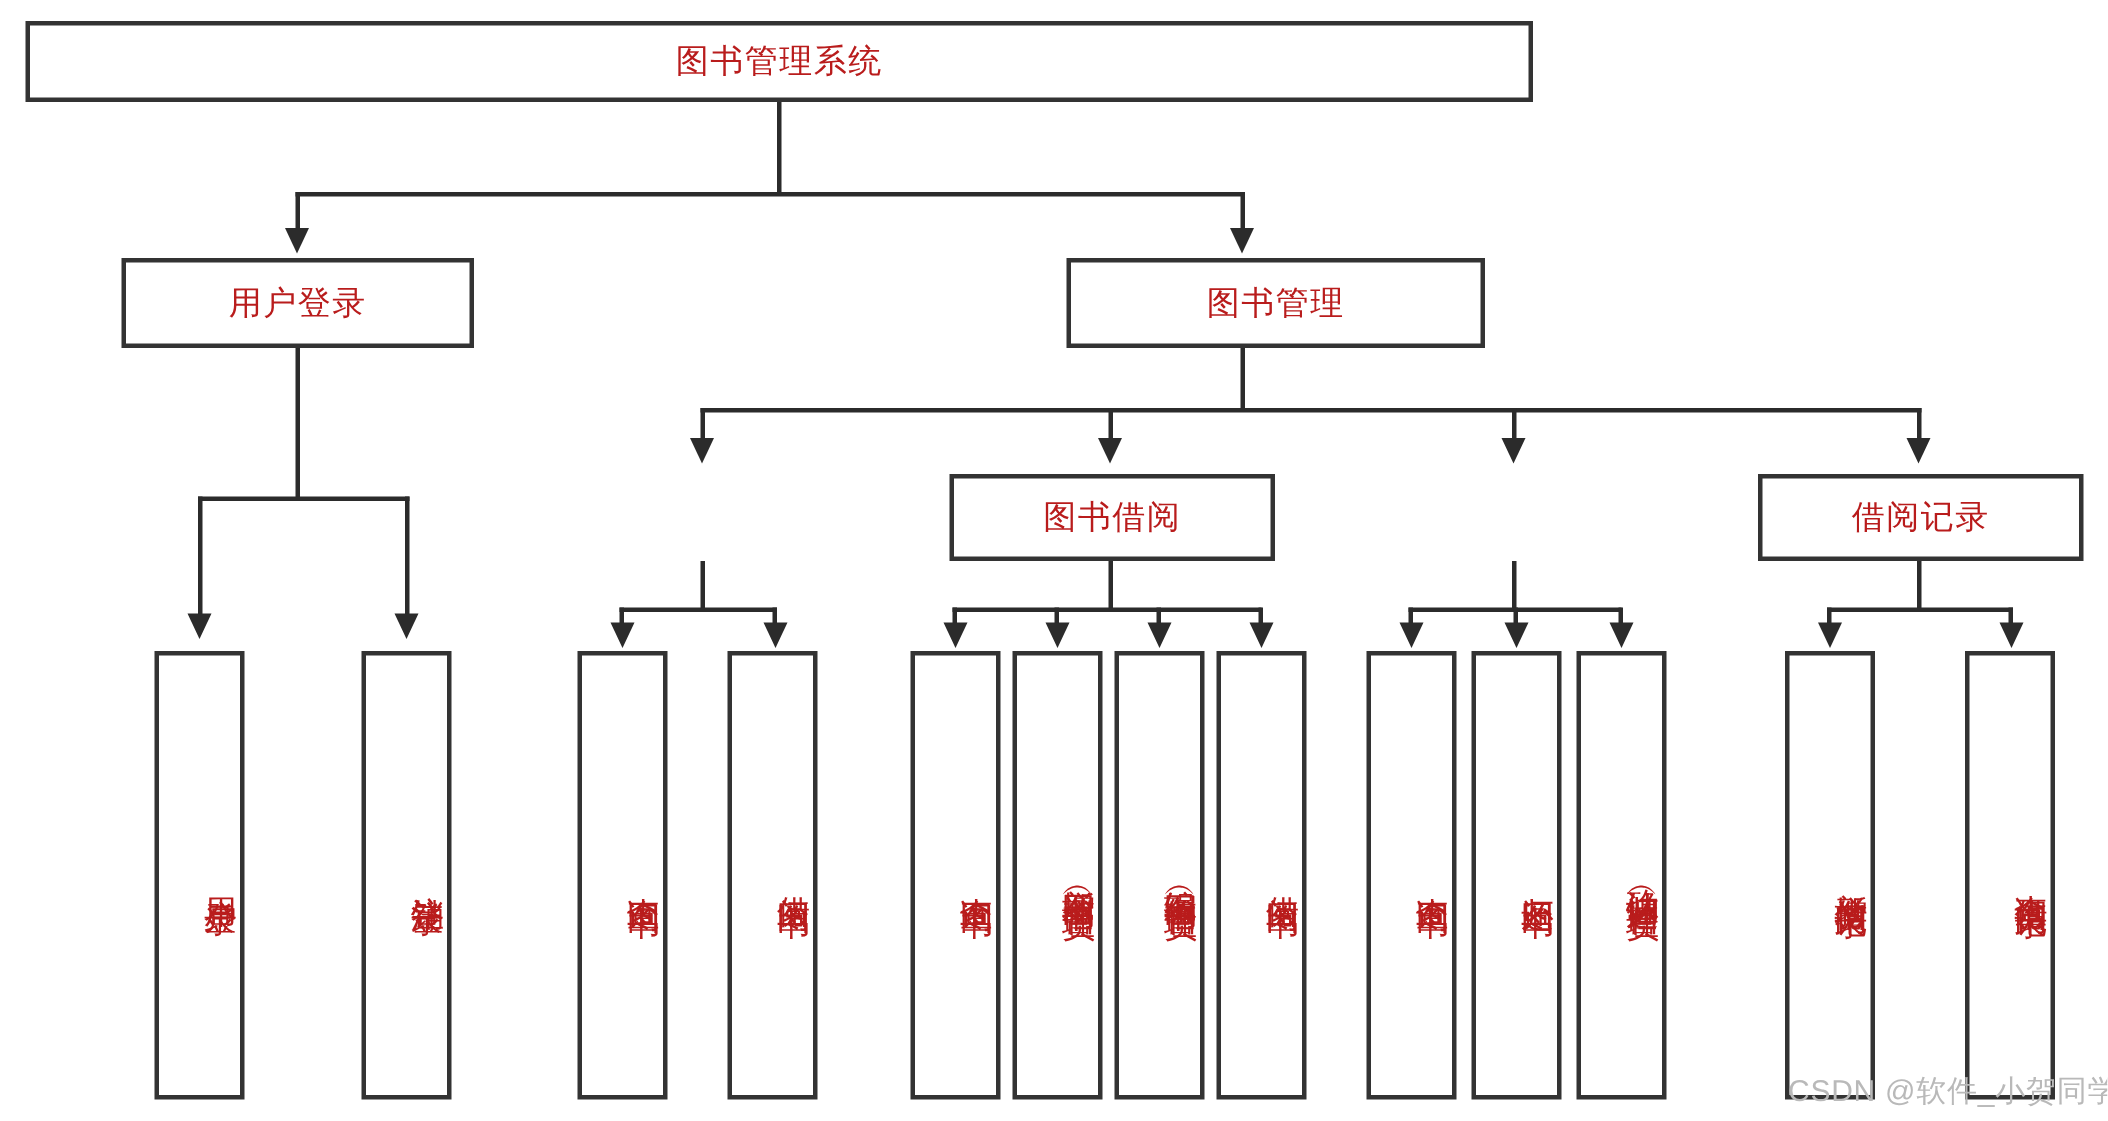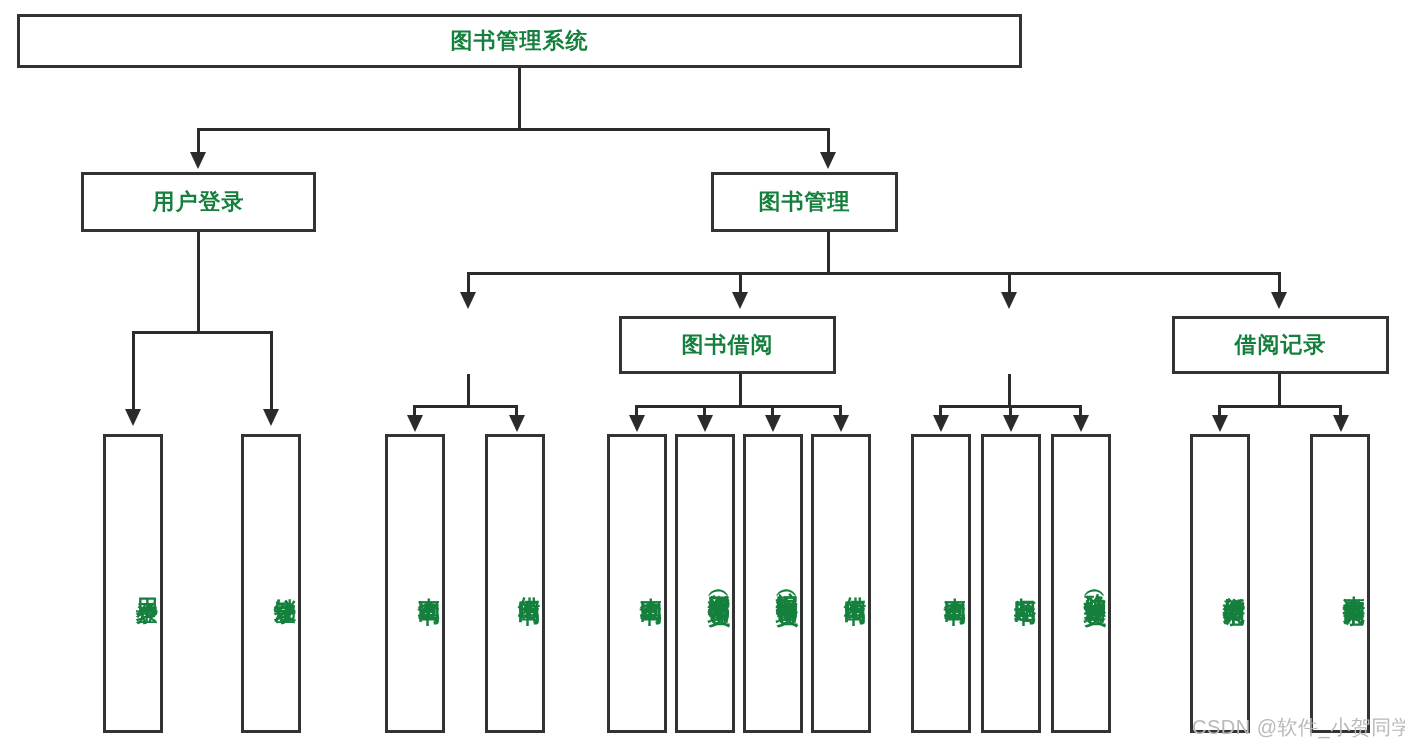--- a/index.html
+++ b/index.html
@@ -19,23 +19,22 @@
   }
   
   .node {
     position: absolute;
     box-sizing: border-box;
     border: 3px solid #333333;
     background: #ffffff;
     display: flex;
     align-items: center;
     justify-content: center;
-    color: #15803d;
+    color: #b91c1c;
     line-height: 1.18;
-    font-weight: bold;
   }
   .node.h {
     font-size: 22px;
     letter-spacing: 1px;
   }
   .node.v {
     font-size: 22px;
     writing-mode: vertical-rl;
     text-orientation: upright;
     letter-spacing: 2px;
@@ -87,21 +86,21 @@
 
   <div class="ln v" style="left:197px; top:128px; width:3px; height:26px;"></div>
   <div class="arrow" style="left:190px; top:152px;"></div>
 
   <div class="ln v" style="left:827px; top:128px; width:3px; height:26px;"></div>
   <div class="arrow" style="left:820px; top:152px;"></div>
 
   <div class="node h" style="left:81px; top:172px; width:235px; height:60px;">
     <span>用户登录</span>
   </div>
-  <div class="node h" style="left:711px; top:172px; width:187px; height:60px;">
+  <div class="node h" style="left:711px; top:172px; width:279px; height:60px;">
     <span>图书管理</span>
   </div>
 
   <div class="ln v" style="left:197px; top:232px; width:3px; height:101px;"></div>
   <div class="ln h" style="left:132px; top:331px; width:141px; height:3px;"></div>
   <div class="ln v" style="left:132px; top:331px; width:3px; height:80px;"></div>
   <div class="arrow" style="left:125px; top:409px;"></div>
   <div class="ln v" style="left:270px; top:331px; width:3px; height:80px;"></div>
   <div class="arrow" style="left:263px; top:409px;"></div>
 
@@ -113,21 +112,21 @@
 
   <div class="ln v" style="left:739px; top:272px; width:3px; height:22px;"></div>
   <div class="arrow" style="left:732px; top:292px;"></div>
 
   <div class="ln v" style="left:1008px; top:272px; width:3px; height:22px;"></div>
   <div class="arrow" style="left:1001px; top:292px;"></div>
 
   <div class="ln v" style="left:1278px; top:272px; width:3px; height:22px;"></div>
   <div class="arrow" style="left:1271px; top:292px;"></div>
 
-  <div class="node h" style="left:619px; top:316px; width:217px; height:58px;">
+  <div class="node h" style="left:633px; top:316px; width:217px; height:58px;">
     <span>图书借阅</span>
   </div>
   <div class="node h" style="left:1172px; top:316px; width:217px; height:58px;">
     <span>借阅记录</span>
   </div>
 
   <div class="ln v" style="left:467px; top:374px; width:3px; height:33px;"></div>
   <div class="ln h" style="left:413px; top:405px; width:105px; height:3px;"></div>
   <div class="ln v" style="left:413px; top:405px; width:3px; height:12px;"></div>
   <div class="arrow" style="left:407px; top:415px;"></div>

